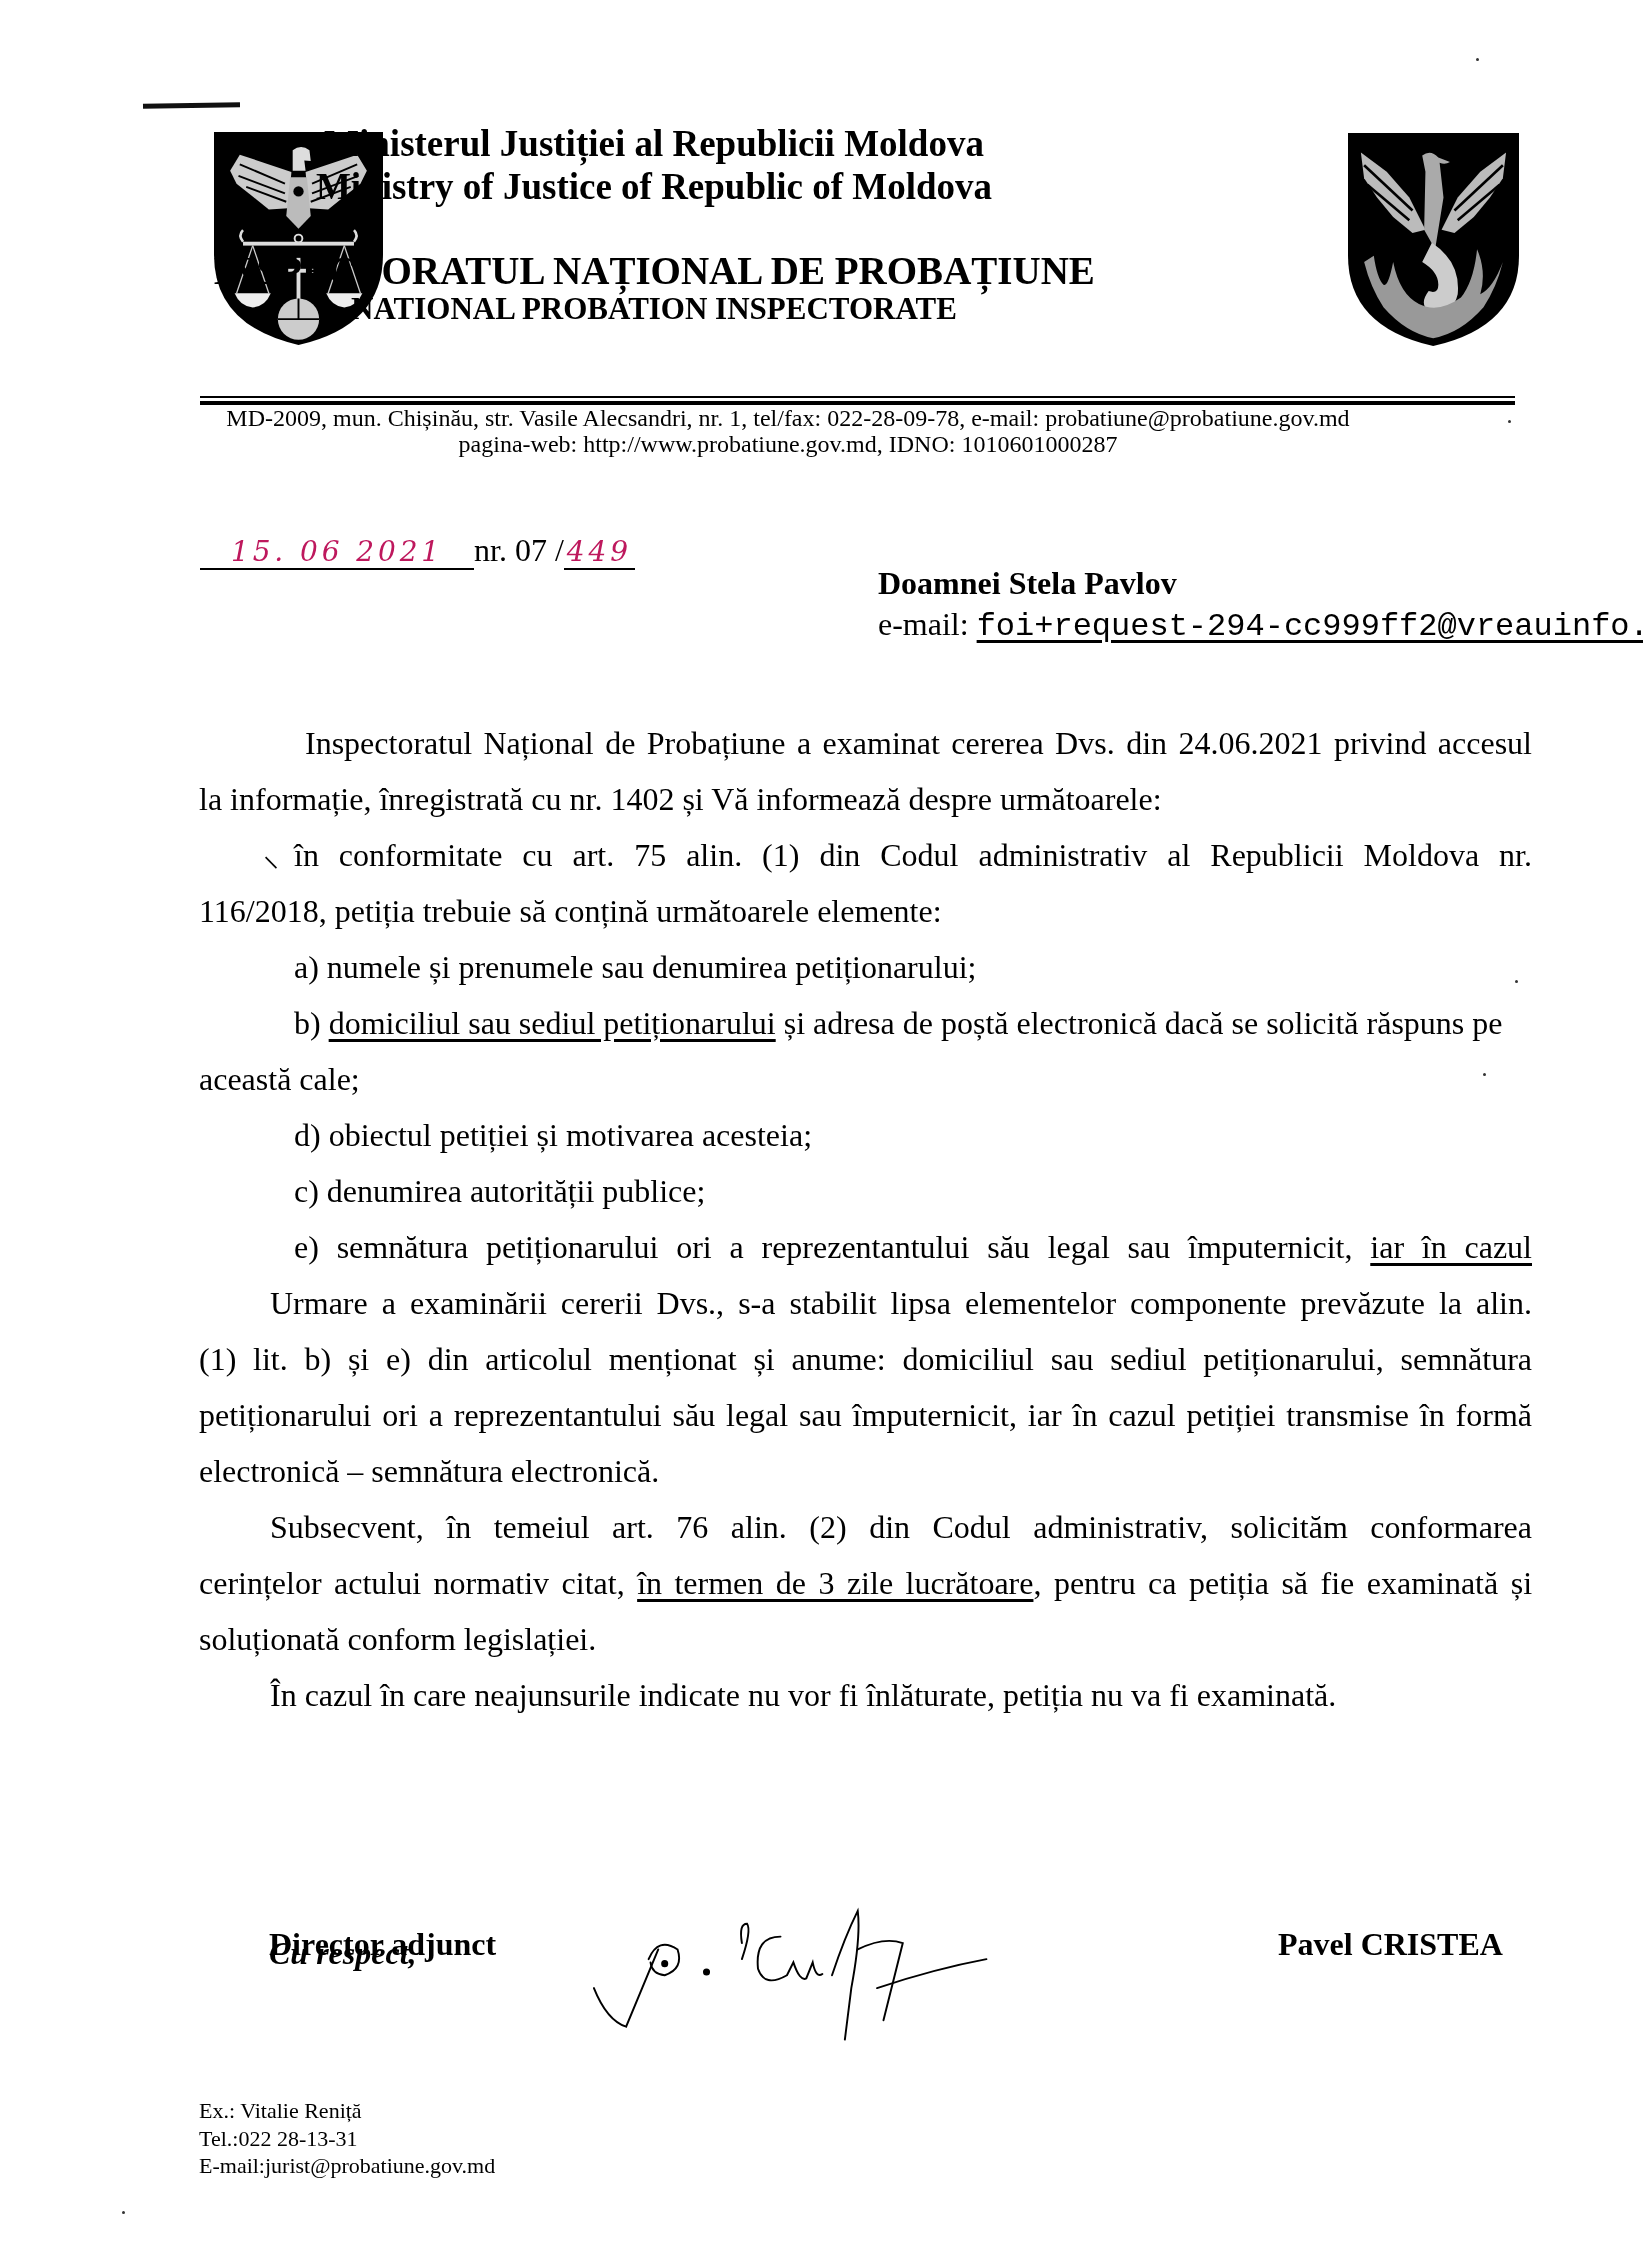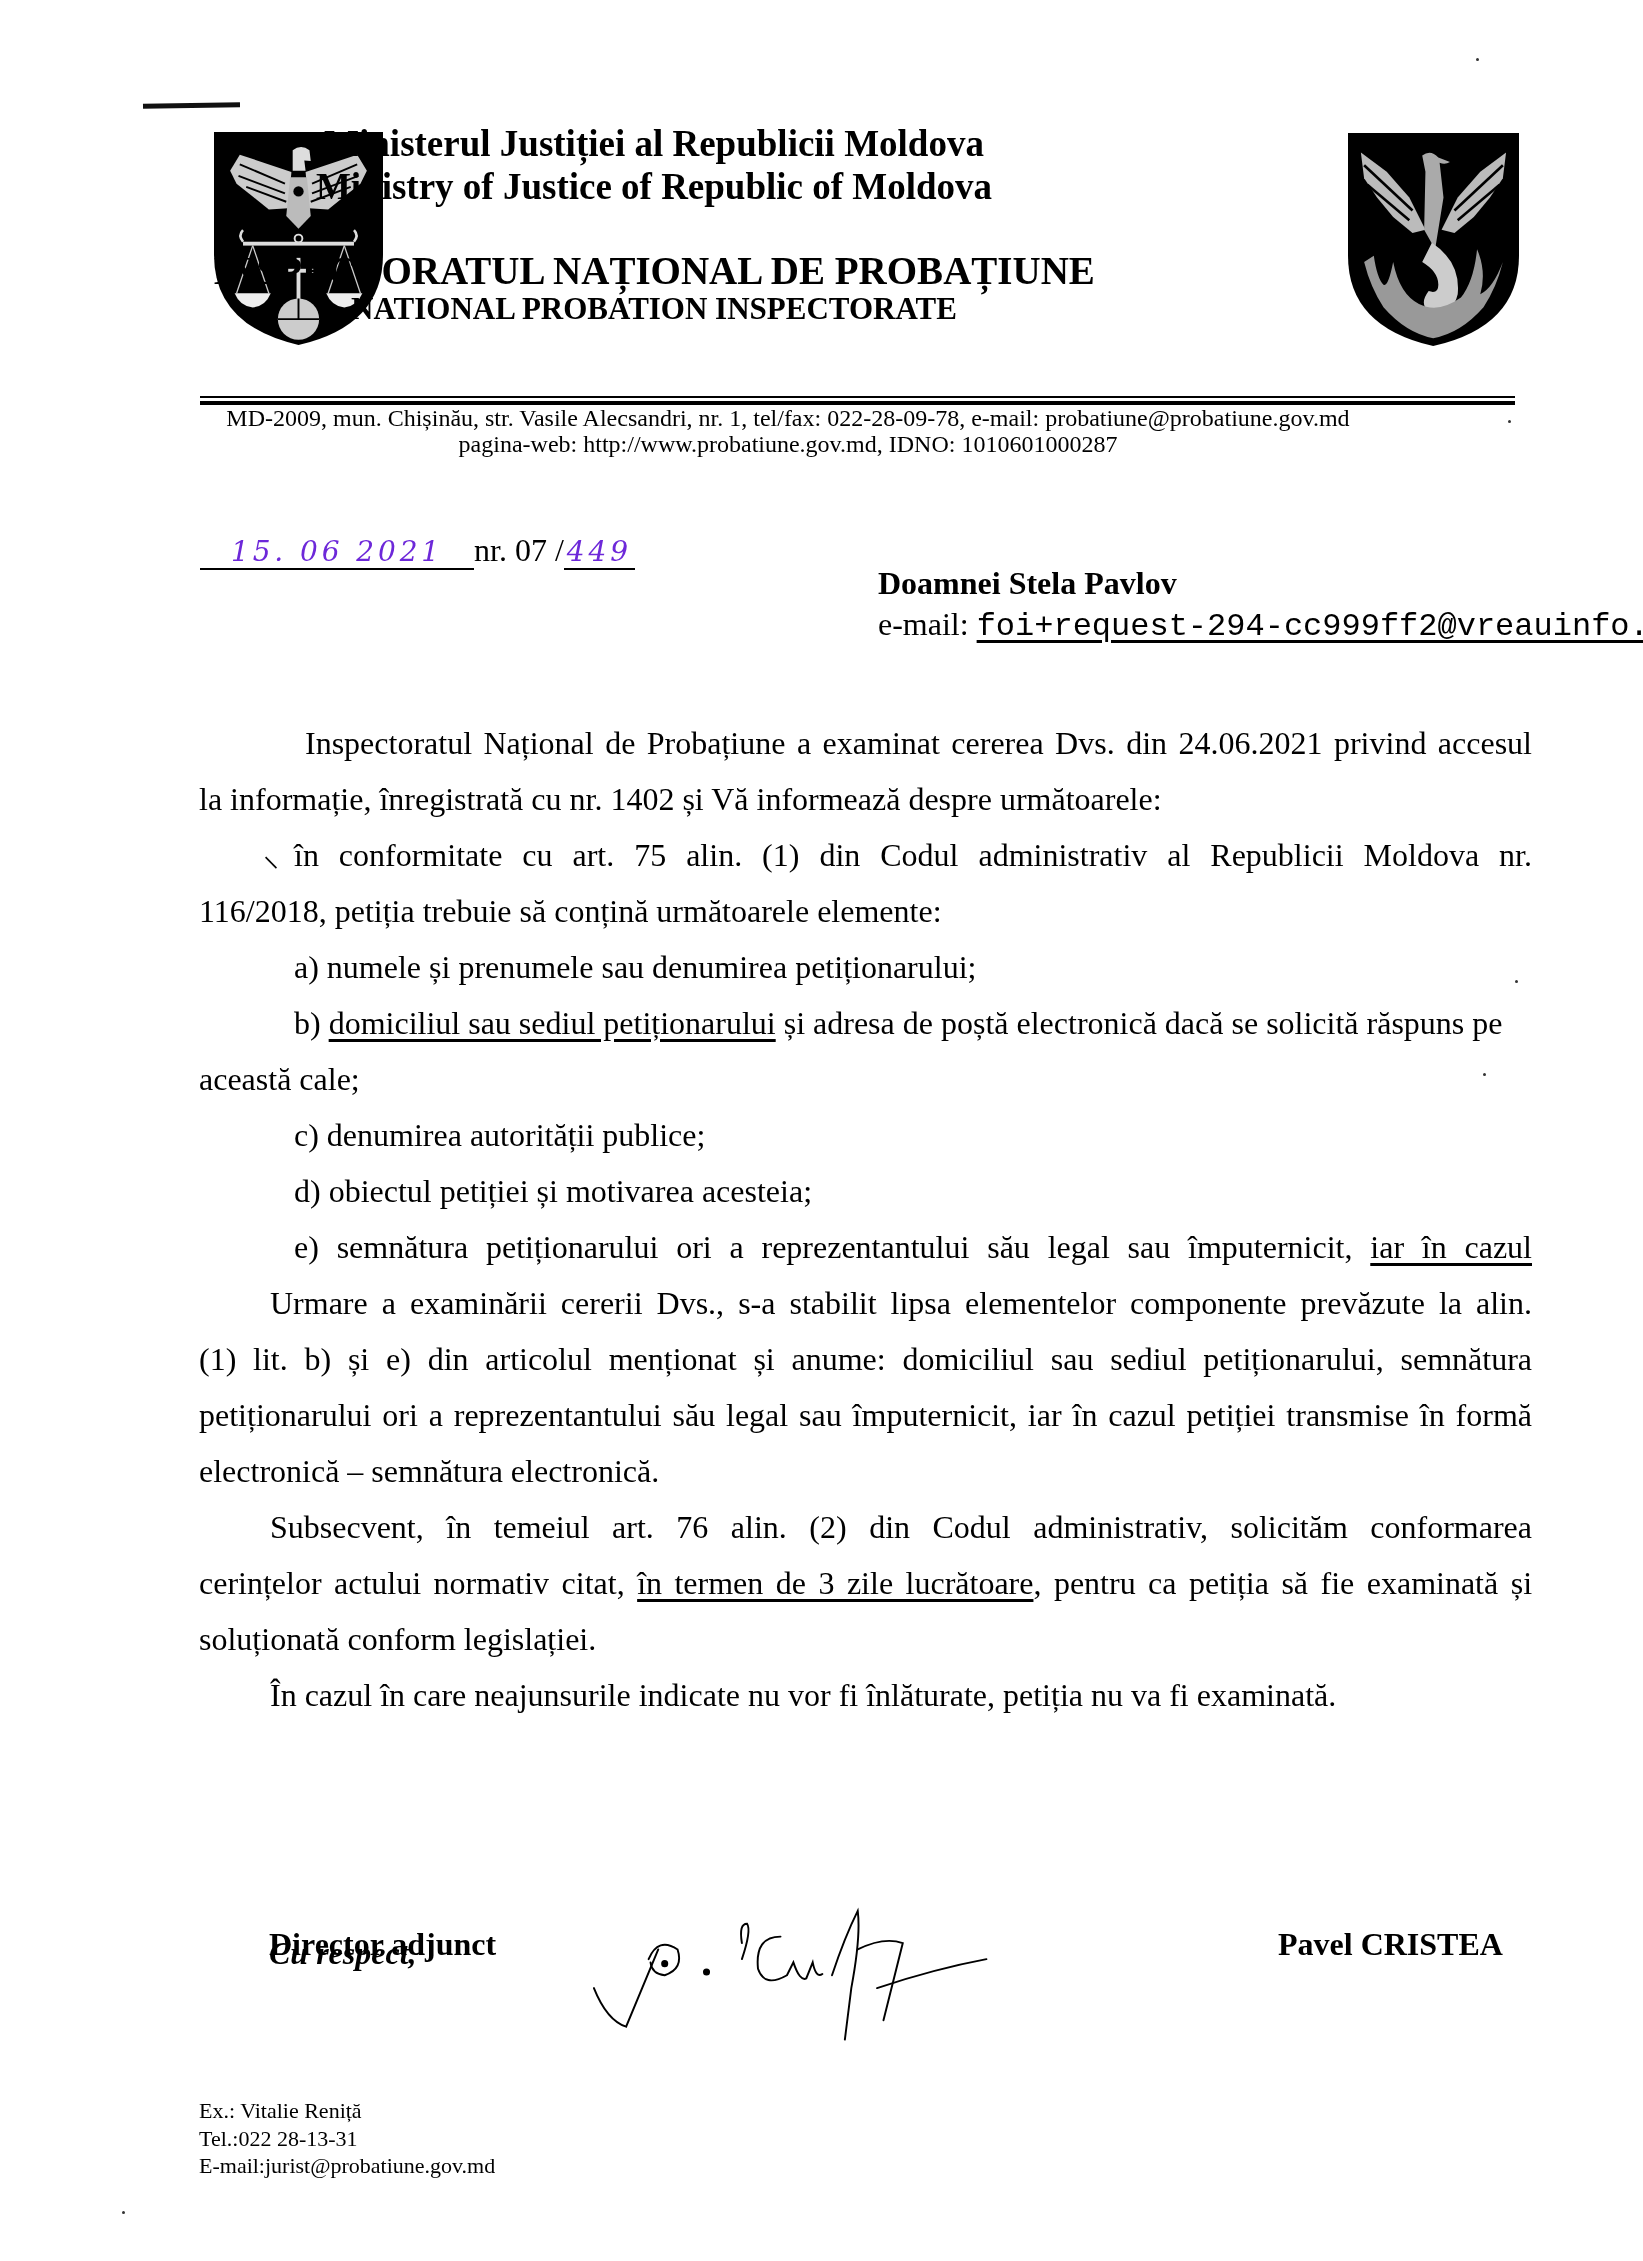--- a/index.html
+++ b/index.html
@@ -14,21 +14,21 @@
   .hdr1 { top: 122px; font-size: 37px; }
   .hdr2 { top: 165px; font-size: 37px; }
   .hdr3 { top: 248px; font-size: 39px; }
   .hdr4 { top: 291px; font-size: 31px; }
   .rule-thin { left: 200px; top: 396px; width: 1315px; height: 1.9px; background: #000; }
   .rule-thick { left: 200px; top: 401px; width: 1315px; height: 3.9px; background: #000; }
   .addr { left: 0; width: 1576px; text-align: center; font-size: 24px; white-space: nowrap; }
   .addr1 { top: 405px; }
   .addr2 { top: 431px; }
   .refline { left: 200px; top: 516px; font-size: 32px; white-space: nowrap; }
-  .hand { font-family: "DejaVu Serif", serif; font-style: italic; font-size: 28px; color: #6d28d9; letter-spacing: 3.9px; margin-top: 19px; }
+  .hand { font-family: "DejaVu Serif", serif; font-style: italic; font-size: 28px; color: #be185d; letter-spacing: 3.9px; margin-top: 19px; }
   .fill-date { display: inline-block; width: 274px; border-bottom: 2.6px solid #000; text-align: center; }
   .fill-num { display: inline-block; width: 71px; border-bottom: 2.6px solid #000; text-align: center; }
   .recipient { left: 878px; top: 565px; font-size: 32px; font-weight: bold; white-space: nowrap; }
   .recip-email { left: 878px; top: 606px; font-size: 32px; white-space: nowrap; }
   .recip-email .link { text-decoration: underline; text-decoration-thickness: 2.6px; text-underline-offset: 5.2px; font-family: Liberation Mono, monospace; }
   .body { left: 199px; width: 1333px; font-size: 32px; line-height: 56px; text-align: justify; }
   .line { display: block; height: 56px; white-space: nowrap; }
   .just { text-align: justify; text-align-last: justify; white-space: normal; overflow: hidden; }
   .u { text-decoration: underline; text-decoration-thickness: 2.6px; text-underline-offset: 5.2px; }
   .indent1 { padding-left: 106px; }
@@ -130,22 +130,22 @@
 </div>
 
 <div class="abs body" style="top:715px;">
   <span class="line just indent1">Inspectoratul Național de Probațiune a examinat cererea Dvs. din 24.06.2021 privind accesul</span>
   <span class="line">la informație, înregistrată cu nr. 1402 și Vă informează despre următoarele:</span>
   <span class="line just" style="padding-left:64px;"><span style="display:inline-block;width:31px;">⸜</span><span>în conformitate cu art. 75 alin. (1) din Codul administrativ al Republicii Moldova nr.</span></span>
   <span class="line">116/2018, petiția trebuie să conțină următoarele elemente:</span>
   <span class="line indent2">a) numele și prenumele sau denumirea petiționarului;</span>
   <span class="line indent2"><span>b) </span><span class="u">domiciliul sau sediul petiționarului</span><span> și adresa de poștă electronică dacă se solicită răspuns pe</span></span>
   <span class="line">această cale;</span>
+  <span class="line indent2">d) obiectul petiției și motivarea acesteia;</span>
   <span class="line indent2">c) denumirea autorității publice;</span>
-  <span class="line indent2">d) obiectul petiției și motivarea acesteia;</span>
   <span class="line just indent2"><span>e) semnătura petiționarului ori a reprezentantului său legal sau împuternicit,</span> <span class="u">iar în cazul</span></span>
   <span class="line just indent3">Urmare a examinării cererii Dvs., s-a stabilit lipsa elementelor componente prevăzute la alin.</span>
   <span class="line just">(1) lit. b) și e) din articolul menționat și anume: domiciliul sau sediul petiționarului, semnătura</span>
   <span class="line just">petiționarului ori a reprezentantului său legal sau împuternicit, iar în cazul petiției transmise în formă</span>
   <span class="line">electronică – semnătura electronică.</span>
   <span class="line just indent3">Subsecvent, în temeiul art. 76 alin. (2) din Codul administrativ, solicităm conformarea</span>
   <span class="line just"><span>cerințelor actului normativ citat, </span><span class="u">în termen de 3 zile lucrătoare</span><span>, pentru ca petiția să fie examinată și</span></span>
   <span class="line">soluționată conform legislației.</span>
   <span class="line indent3">În cazul în care neajunsurile indicate nu vor fi înlăturate, petiția nu va fi examinată.</span>
 </div>

